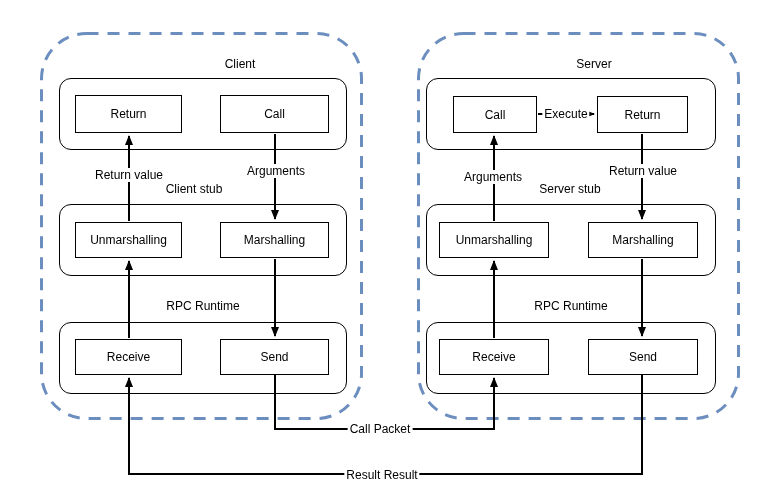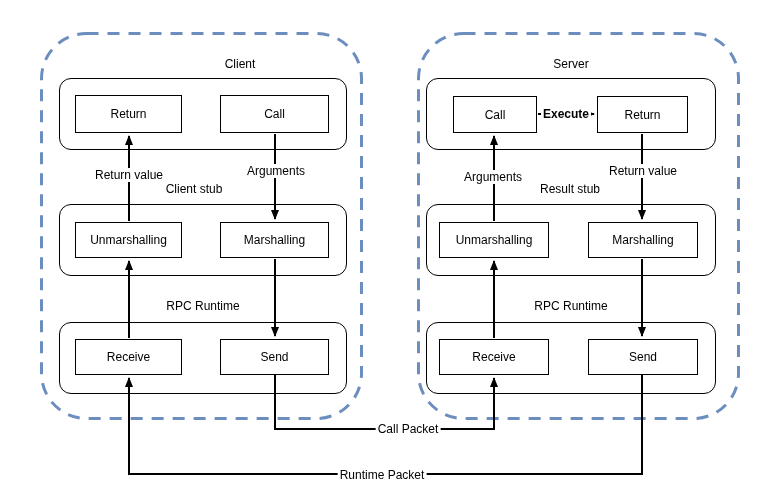--- a/index.html
+++ b/index.html
@@ -115,27 +115,27 @@
   <div class="op-box" style="left:220px; top:339px; width:109px; height:36px;">Send</div>
 
   <div class="op-box" style="left:453px; top:96px; width:84px; height:37px;">Call</div>
   <div class="op-box" style="left:597px; top:96px; width:91px; height:37px;">Return</div>
   <div class="op-box" style="left:439px; top:222px; width:110px; height:36px;">Unmarshalling</div>
   <div class="op-box" style="left:588px; top:222px; width:110px; height:36px;">Marshalling</div>
   <div class="op-box" style="left:439px; top:339px; width:110px; height:36px;">Receive</div>
   <div class="op-box" style="left:588px; top:339px; width:110px; height:36px;">Send</div>
 
   <div class="lbl" style="left:203px; top:64px;margin-left:37px;">Client</div>
-  <div class="lbl" style="left:571px; top:64px;">Server</div>
+  <div class="lbl" style="left:594px; top:64px;">Server</div>
   <div class="lbl" style="left:194px; top:189px;">Client stub</div>
-  <div class="lbl" style="left:570px; top:189px;">Result stub</div>
+  <div class="lbl" style="left:570px; top:189px;">Server stub</div>
   <div class="lbl" style="left:203px; top:306px;">RPC Runtime</div>
   <div class="lbl" style="left:571px; top:306px;">RPC Runtime</div>
 
   <div class="lbl on-line" style="left:129px; top:175px;">Return value</div>
   <div class="lbl on-line" style="left:276px; top:171px;">Arguments</div>
   <div class="lbl on-line" style="left:493px; top:177px;">Arguments</div>
   <div class="lbl on-line" style="left:643px; top:171px;">Return value</div>
-  <div class="lbl on-line" style="left:566px; top:114px;font-weight:bold;">Execute</div>
-  <div class="lbl on-line" style="left:380px; top:429px;margin-left:28px;">Call Packet</div>
-  <div class="lbl on-line" style="left:382px; top:475px;">Runtime Packet</div>
+  <div class="lbl on-line" style="left:566px; top:114px;">Execute</div>
+  <div class="lbl on-line" style="left:380px; top:429px;">Call Packet</div>
+  <div class="lbl on-line" style="left:382px; top:475px;">Result Result</div>
 
 </div>
 
 </body></html>

